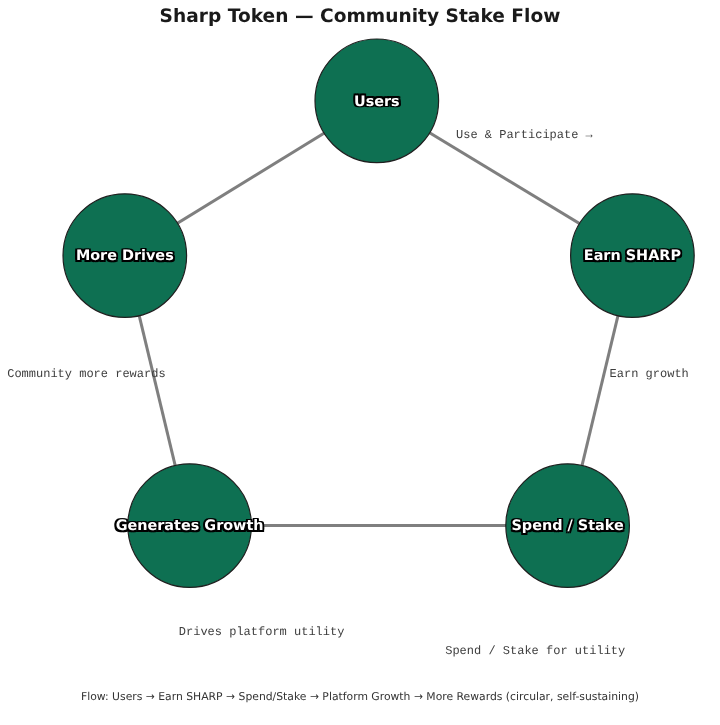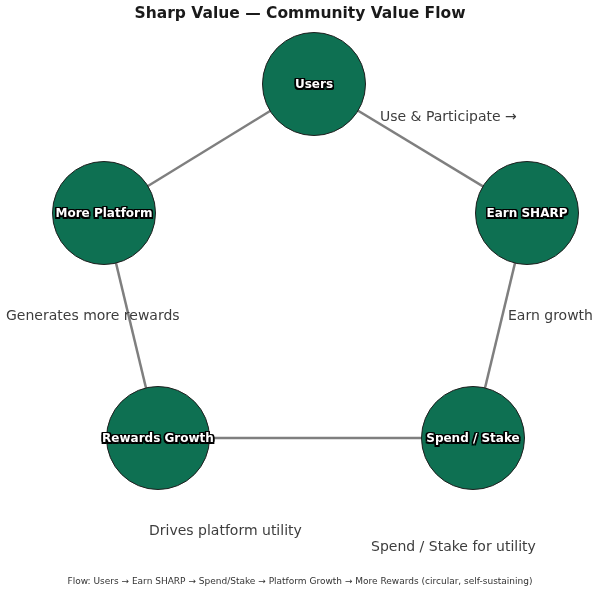--- a/index.html
+++ b/index.html
@@ -56,24 +56,25 @@
       -1.5px  0    0 #000, 1.5px  0    0 #000,
        0   -1.5px 0 #000,  0    1.5px 0 #000;
   }
   .node-users           { left: 262px; top: 32px;  }
   .node-earn-sharp      { left: 475px; top: 161px; }
   .node-more-rewards    { left: 52px;  top: 161px; }
   .node-spend-stake     { left: 421px; top: 386px; }
   .node-platform-growth { left: 106px; top: 386px; }
   .edge-label {
     position: absolute;
-    font-size: 14px;
+    font-size: 10px;
     color: #3d3d3d;
     white-space: nowrap;
     z-index: 3;
+    font-family: Liberation Mono, monospace;
   }
   .lbl-use-participate  { left: 380px; top: 108px; }
   .lbl-earn-rewards     { left: 508px; top: 307px; }
   .lbl-generates        { left: 6px;   top: 307px; }
   .lbl-drives           { left: 149px; top: 522px; }
   .lbl-spend-utility    { left: 371px; top: 522px; margin-top: 16px; }
   .diagram-caption {
     position: absolute;
     top: 576px;
     left: 0;
@@ -82,21 +83,21 @@
     font-size: 9px;
     color: #333333;
     z-index: 3;
   }
 </style>
 </head>
 <body>
 
 <div class="canvas">
 
-  <div class="diagram-title">Sharp Value — Community Value Flow</div>
+  <div class="diagram-title">Sharp Token — Community Stake Flow</div>
 
   <svg class="edges" width="600" height="604" viewBox="0 0 600 604">
     <line x1="314" y1="84" x2="527" y2="213" stroke="#7f7f7f" stroke-width="2.5"></line>
     <line x1="314" y1="84" x2="104" y2="213" stroke="#7f7f7f" stroke-width="2.5"></line>
     <line x1="527" y1="213" x2="473" y2="438" stroke="#7f7f7f" stroke-width="2.5"></line>
     <line x1="104" y1="213" x2="158" y2="438" stroke="#7f7f7f" stroke-width="2.5"></line>
     <line x1="158" y1="438" x2="473" y2="438" stroke="#7f7f7f" stroke-width="2.5"></line>
   </svg>
 
   <div class="node node-users">
@@ -105,32 +106,32 @@
 
   <div class="node node-earn-sharp">
     <span class="node-label">Earn SHARP</span>
   </div>
 
   <div class="node node-spend-stake">
     <span class="node-label">Spend / Stake</span>
   </div>
 
   <div class="node node-platform-growth">
-    <span class="node-label">Rewards Growth</span>
+    <span class="node-label">Generates Growth</span>
   </div>
 
   <div class="node node-more-rewards">
-    <span class="node-label">More Platform</span>
+    <span class="node-label">More Drives</span>
   </div>
 
   <div class="edge-label lbl-use-participate">Use &amp; Participate →</div>
 
   <div class="edge-label lbl-earn-rewards">Earn growth</div>
 
   <div class="edge-label lbl-spend-utility">Spend / Stake for utility</div>
 
   <div class="edge-label lbl-drives">Drives platform utility</div>
 
-  <div class="edge-label lbl-generates">Generates more rewards</div>
+  <div class="edge-label lbl-generates">Community more rewards</div>
 
   <div class="diagram-caption">Flow: Users → Earn SHARP → Spend/Stake → Platform Growth → More Rewards (circular, self-sustaining)</div>
 
 </div>
 
 </body></html>

